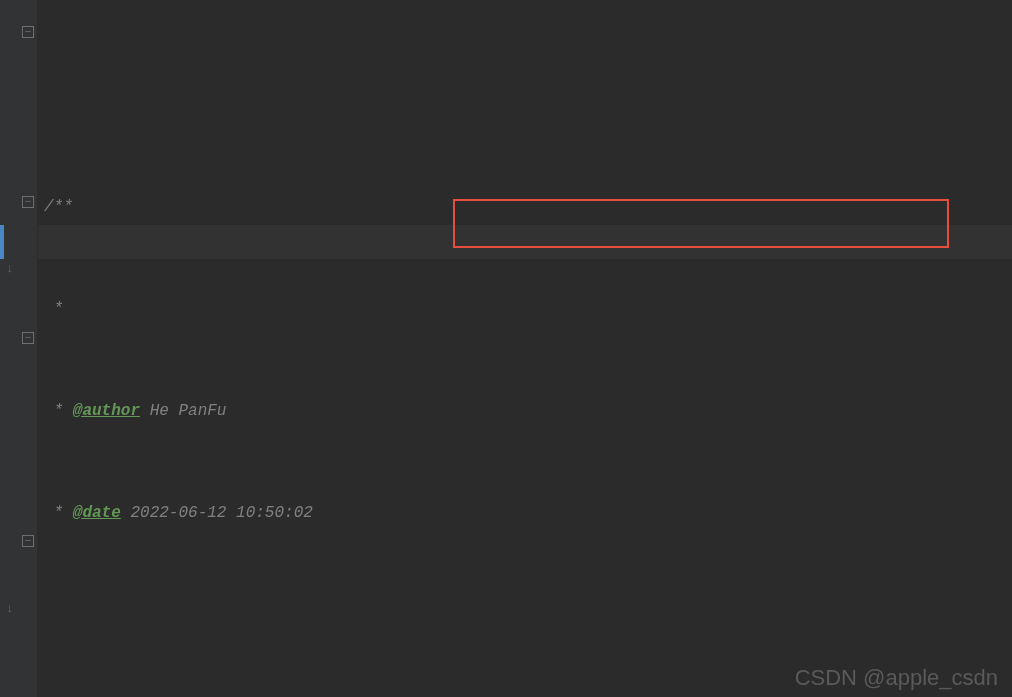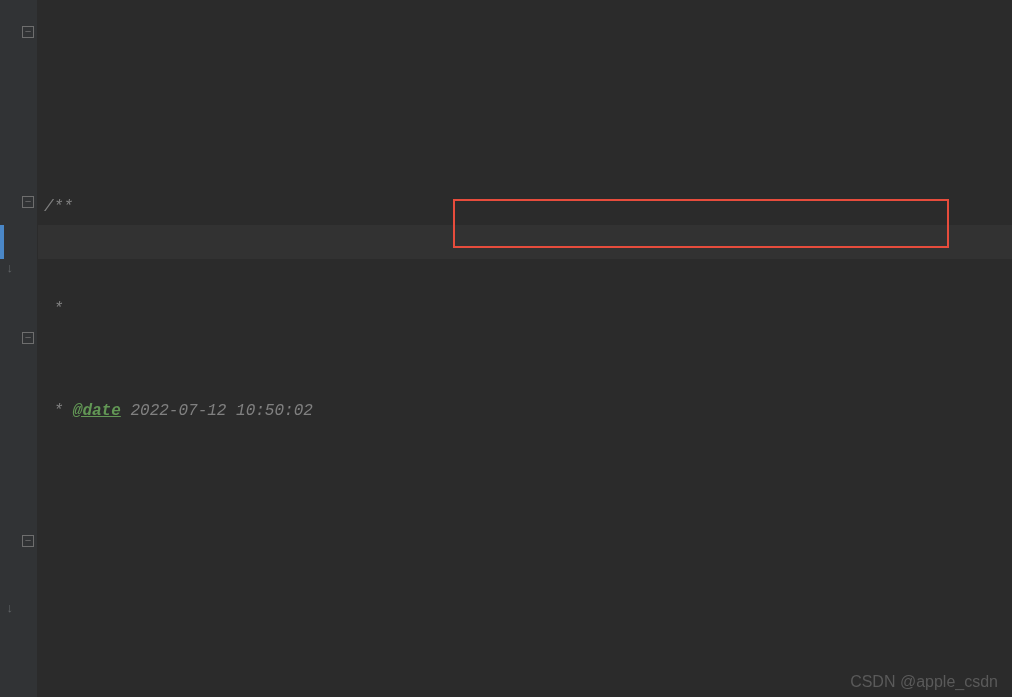--- a/index.html
+++ b/index.html
@@ -62,21 +62,21 @@
     .red-box {
       position: absolute;
       border: 2px solid #e74c3c;
       pointer-events: none;
     }
     .watermark {
       position: absolute;
       bottom: 6px;
       right: 14px;
       color: #5a5a5a;
-      font-size: 16px;
+      font-size: 22px;
       font-family: sans-serif;
     }
     .caret-line {
       position: absolute;
       left: 0;
       width: 4px;
       height: 34px;
       background: #4a87c7;
     }
     .caret-bg {
@@ -101,21 +101,22 @@
     <div class="fold-marker" style="top:535px"></div>
     <div class="gutter-arrow" style="top:601px">↓</div>
   </div>
 
   <div class="code-area">
     <div class="caret-bg" style="top:225px"></div>
     <div class="red-box" style="top:199px;left:415px;width:496px;height:49px"></div>
 
     <div class="line"><span class="comment">/**</span></div>
     <div class="line"><span class="comment"> *</span></div>
-    <div class="line"><span class="comment"> * </span><span class="comment-tag">@date</span><span class="comment"> 2022-07-12 10:50:02</span></div>
+    <div class="line"><span class="comment"> * </span><span class="comment-tag">@author</span><span class="comment"> He PanFu</span></div>
+    <div class="line"><span class="comment"> * </span><span class="comment-tag">@date</span><span class="comment"> 2022-06-12 10:50:02</span></div>
     
     
     
     
     
     
     
     
     
     

